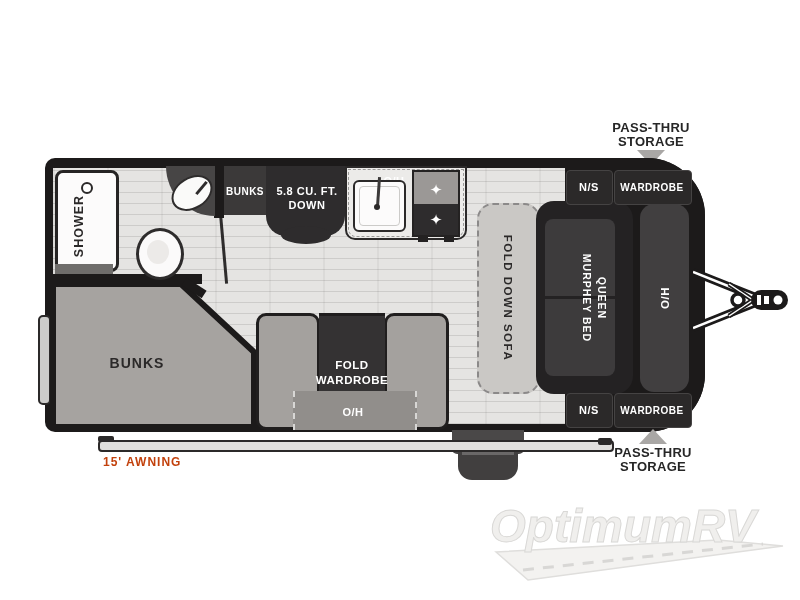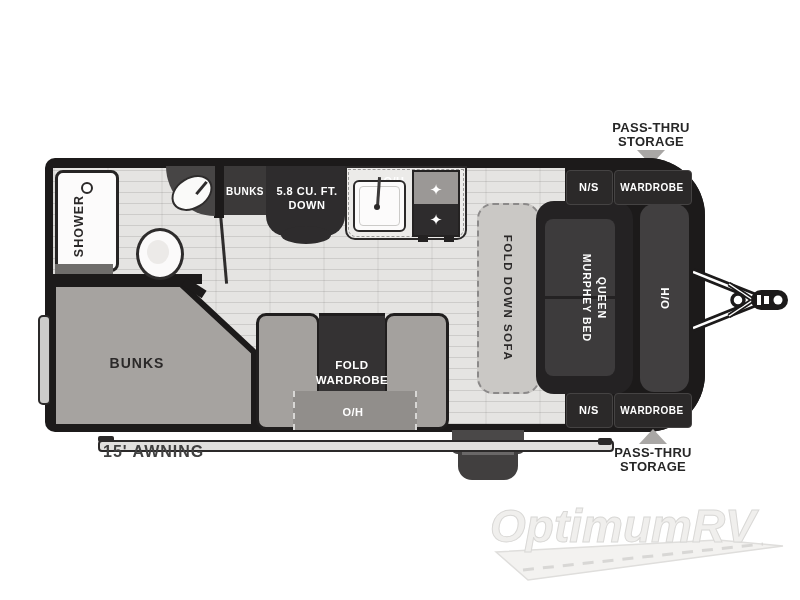--- a/index.html
+++ b/index.html
@@ -146,21 +146,21 @@
     <circle cx="85" cy="44" r="4.5" fill="#ffffff"></circle>
   </svg>
 
   <div class="abs" style="left:452px;top:430px;width:72px;height:24px;background:#4a4848;border-radius:0 0 5px 5px;"></div>
   <div class="abs" style="left:458px;top:452px;width:60px;height:28px;background:#413f3f;border-radius:0 0 14px 14px;"></div>
   <div class="abs" style="left:462px;top:452px;width:52px;height:3px;background:#6a6868;"></div>
 
   <div class="abs" style="left:98px;top:440px;width:512px;height:8px;background:#e0dfdd;border:2px solid #2b2929;border-radius:4px;"></div>
   <div class="abs" style="left:98px;top:436px;width:16px;height:6px;background:#2b2929;border-radius:2px;"></div>
   <div class="abs" style="left:598px;top:438px;width:14px;height:7px;background:#2b2929;border-radius:2px;"></div>
-  <div class="abs" style="left:103px;top:443px;font-size:16px;font-weight:bold;color:#404040;letter-spacing:1px;">15' AWNING</div>
+  <div class="abs" style="left:103px;top:455px;font-size:12px;font-weight:bold;color:#c2410c;letter-spacing:1px;">15' AWNING</div>
 
   <div class="arrow-up" style="left:639px;top:429px;"></div>
   <div class="callout" style="left:653px;top:446px;">
     <div>PASS-THRU</div>
     <div>STORAGE</div>
   </div>
 
   <svg class="abs" style="left:478px;top:488px;" width="320" height="104" viewBox="0 0 320 104">
     <path d="M 18,64 L 240,52 L 305,58 L 50,92 Z" fill="#f3f2f0" stroke="#dfdedc" stroke-width="1.5"></path>
     <line x1="45" y1="82" x2="285" y2="56" stroke="#d8d7d5" stroke-width="3" stroke-dasharray="11 9"></line>

